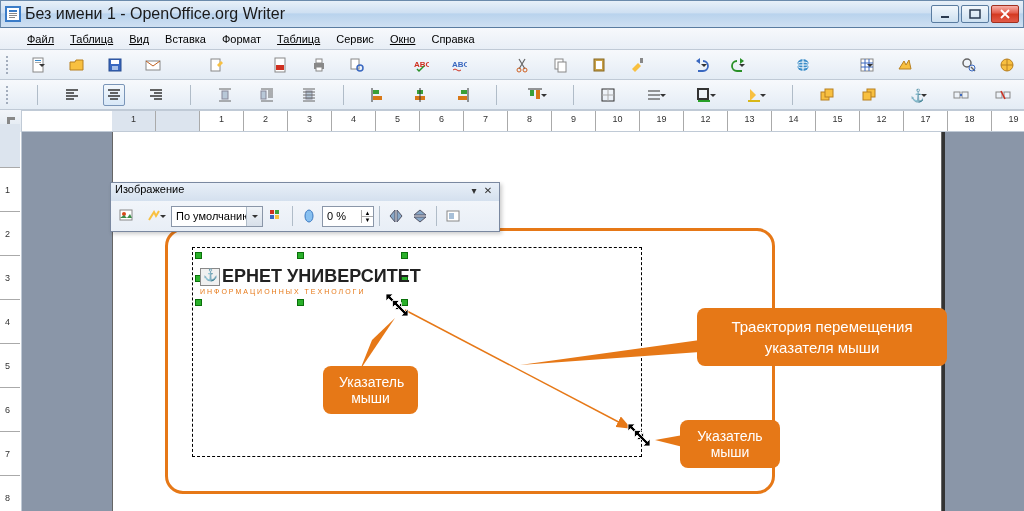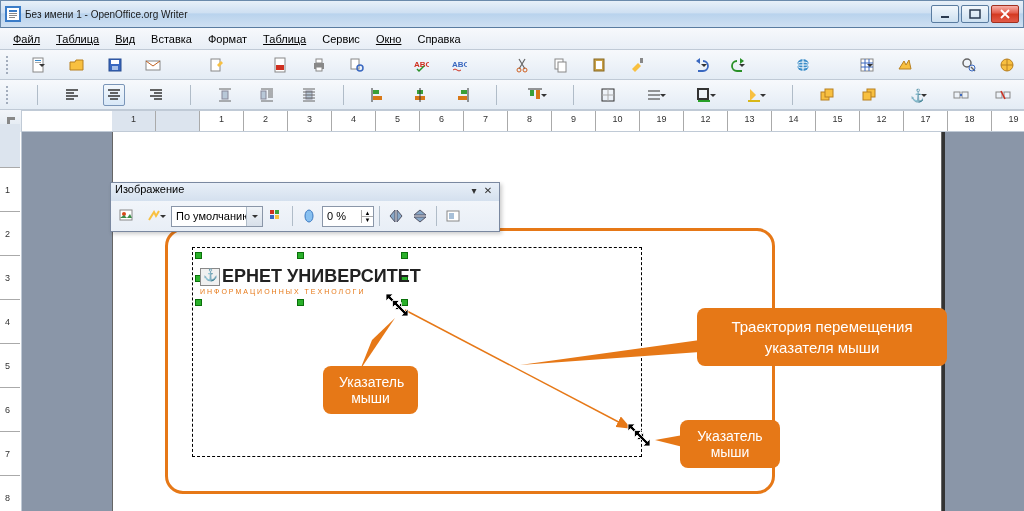--- a/index.html
+++ b/index.html
@@ -1,28 +1,28 @@
 <!DOCTYPE html>
 <html><head>
 <meta charset="utf-8">
 <style>
 * { margin: 0; padding: 0; box-sizing: border-box; }
 body { font-family: Tahoma, Arial, sans-serif; font-size: 11px; background: #fff; overflow: hidden; width: 1024px; height: 511px; }
 
 
 .titlebar { height: 28px; background: linear-gradient(#e8f0f8, #cfe0f2 45%, #b9d3ed 50%, #cfe0f2); display: flex; align-items: center; padding: 0 4px; border: 1px solid #6b8aab; border-bottom-color: #5a7ca0; }
 .titlebar .icon-app { width: 16px; height: 16px; margin-right: 4px; }
-.titlebar .title-text { flex: 1; color: #1a1a1a; font-size: 10px; }
+.titlebar .title-text { flex: 1; color: #1a1a1a; font-size: 16px; }
 .win-buttons { display: flex; gap: 2px; }
 .win-btn { width: 28px; height: 18px; border: 1px solid #5a7ca0; background: linear-gradient(#f2f7fc, #cde0f0); border-radius: 2px; display: flex; justify-content: center; align-items: center; }
 .win-btn.close { background: linear-gradient(#f8b0a8, #e25a48 45%, #d33920 50%, #e25a48); border-color: #a03020; }
 .win-btn svg { width: 12px; height: 10px; }
 
 
-.menubar { height: 22px; background: linear-gradient(#f7f9fc, #e8eef6); border-bottom: 1px solid #c0cad6; display: flex; align-items: center; padding: 0 6px; gap: 2px; }
+.menubar { height: 22px; background: linear-gradient(#f7f9fc, #e8eef6); border-bottom: 1px solid #c0cad6; display: flex; align-items: center; padding: 0 20px; gap: 2px; }
 .menubar .menu-item { padding: 2px 7px; color: #000; cursor: default; }
 .menubar .menu-item u { text-decoration: underline; }
 
 
 .toolbar-row { height: 30px; background: linear-gradient(#f7f9fc, #e4ecf5); border-bottom: 1px solid #c0cad6; display: flex; align-items: center; padding: 0 4px; gap: 20px; }
 .tb-handle { width: 6px; height: 22px; margin: 0 2px; display: flex; flex-direction: column; justify-content: center; gap: 2px; }
 .tb-handle span { width: 2px; height: 2px; background: #8a96a8; border-radius: 1px; box-shadow: 0 4px #8a96a8, 0 8px #8a96a8, 0 -4px #8a96a8, 0 -8px #8a96a8; }
 .tb-btn { width: 22px; height: 22px; display: inline-flex; align-items: center; justify-content: center; border: 1px solid transparent; border-radius: 2px; }
 .tb-btn.drop { width: 30px; position: relative; }
 .tb-btn.drop::after { content: ""; position: absolute; right: 2px; top: 9px; border: 3px solid transparent; border-top-color: #333; }

